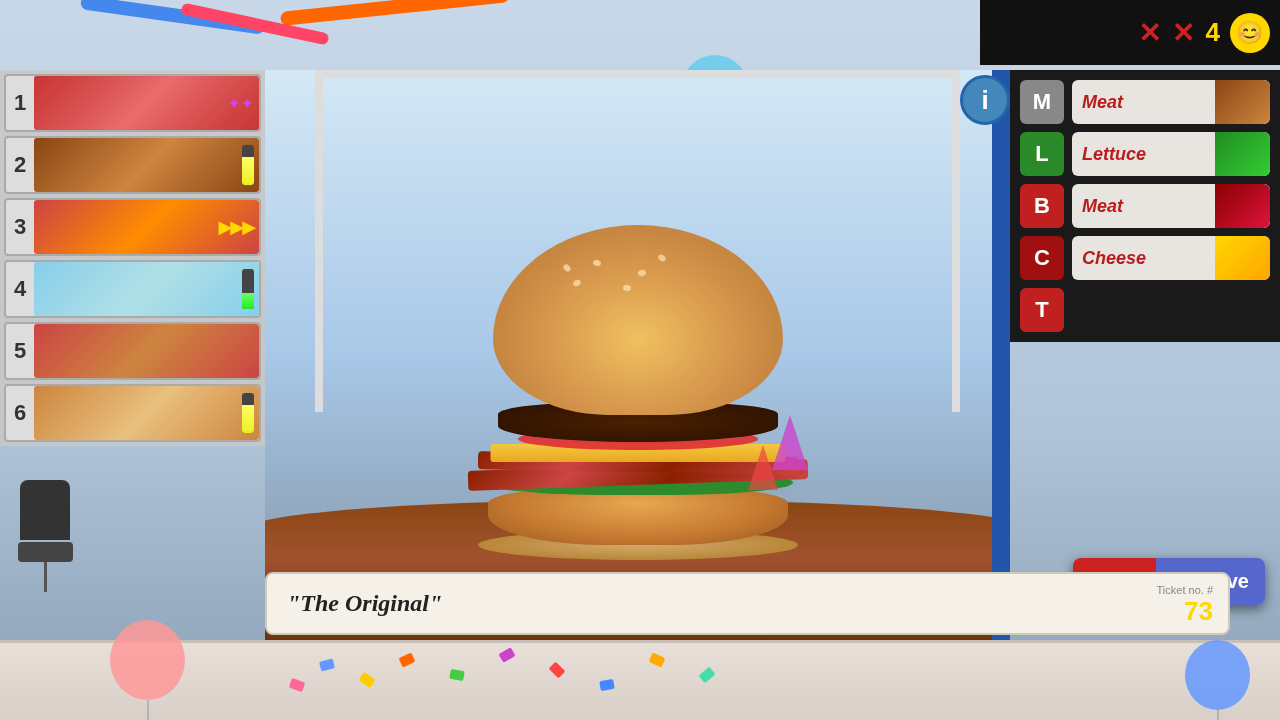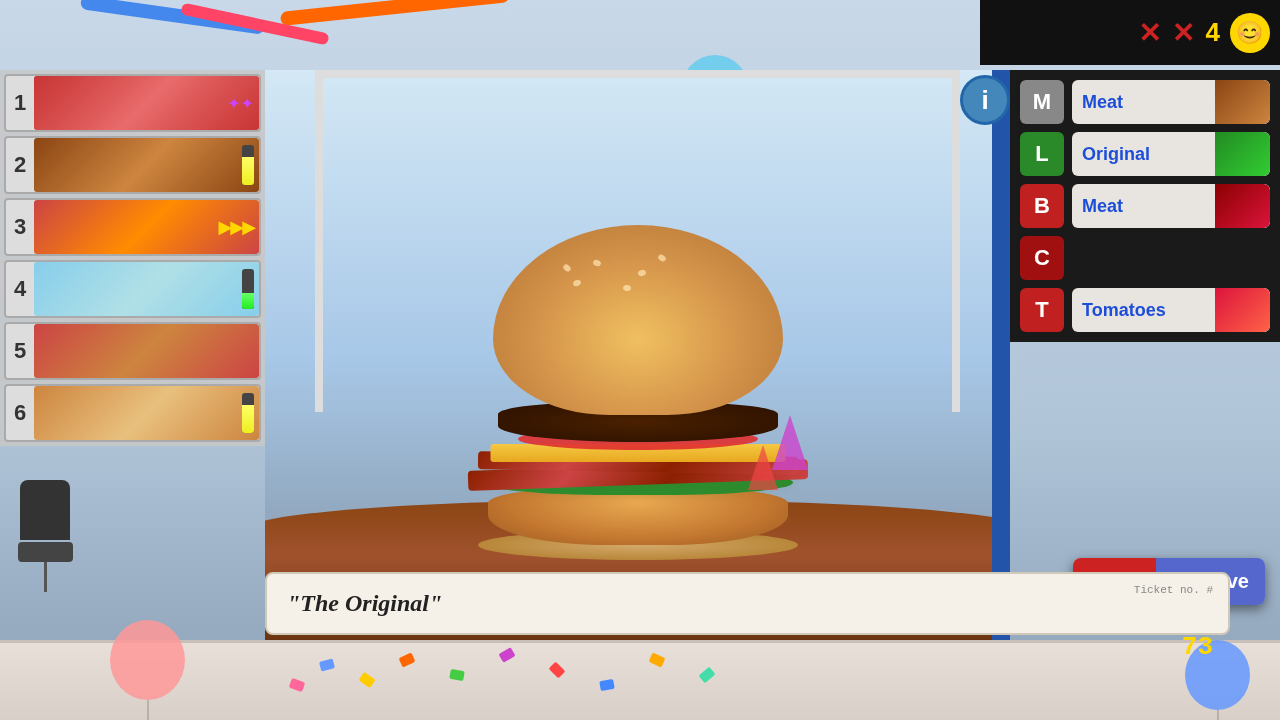--- a/index.html
+++ b/index.html
@@ -316,22 +316,23 @@
       display: flex;
       align-items: center;
       padding: 0 10px;
       position: relative;
       overflow: hidden;
     }
 
     .ing-label {
       font-size: 18px;
       font-weight: bold;
-      color: #1d4ed8;
+      color: #b91c1c;
       z-index: 1;
+      font-style: italic;
     }
 
     .ing-thumb {
       position: absolute;
       right: 0;
       top: 0;
       bottom: 0;
       width: 55px;
       border-radius: 0 6px 6px 0;
     }
@@ -472,33 +473,31 @@
     .ticket-ingredients {
       font-size: 18px;
       color: #444;
     }
 
     .ticket-number-area {
       position: absolute;
       top: 10px;
       right: 15px;
       text-align: right;
-      font-family: Liberation Mono, monospace;
     }
 
     .ticket-no-label {
       font-size: 11px;
       color: #888;
     }
 
     .ticket-no-val {
       font-size: 26px;
       font-weight: bold;
       color: #ffd700;
-      margin-top: 36px;
     }
 
     
     .balloon {
       position: absolute;
       border-radius: 50%;
       opacity: 0.85;
     }
     .balloon::after {
       content: '';
@@ -693,43 +692,43 @@
     <div class="ing-key key-gray">M</div>
     <div class="ing-label-area">
       <span class="ing-label">Meat</span>
       <div class="ing-thumb thumb-meat"></div>
     </div>
   </div>
 
   <div class="ingredient-row">
     <div class="ing-key key-green">L</div>
     <div class="ing-label-area">
-      <span class="ing-label">Original</span>
+      <span class="ing-label">Lettuce</span>
       <div class="ing-thumb thumb-lettuce"></div>
     </div>
   </div>
 
   <div class="ingredient-row">
     <div class="ing-key key-red">B</div>
     <div class="ing-label-area">
       <span class="ing-label">Meat</span>
       <div class="ing-thumb thumb-bacon"></div>
     </div>
   </div>
 
   <div class="ingredient-row">
     <div class="ing-key key-dark-red">C</div>
+    <div class="ing-label-area">
+      <span class="ing-label">Cheese</span>
+      <div class="ing-thumb thumb-cheese"></div>
+    </div>
   </div>
 
   <div class="ingredient-row">
     <div class="ing-key key-red">T</div>
-    <div class="ing-label-area">
-      <span class="ing-label">Tomatoes</span>
-      <div class="ing-thumb thumb-tomatoes"></div>
-    </div>
   </div>
 </div>
 
 <div class="enter-btn">
   <div class="enter-key">Enter</div>
   <div class="to-serve-text">to serve</div>
 </div>
 
 <div class="hud-bar">
   <span class="x-mark">✕</span>

